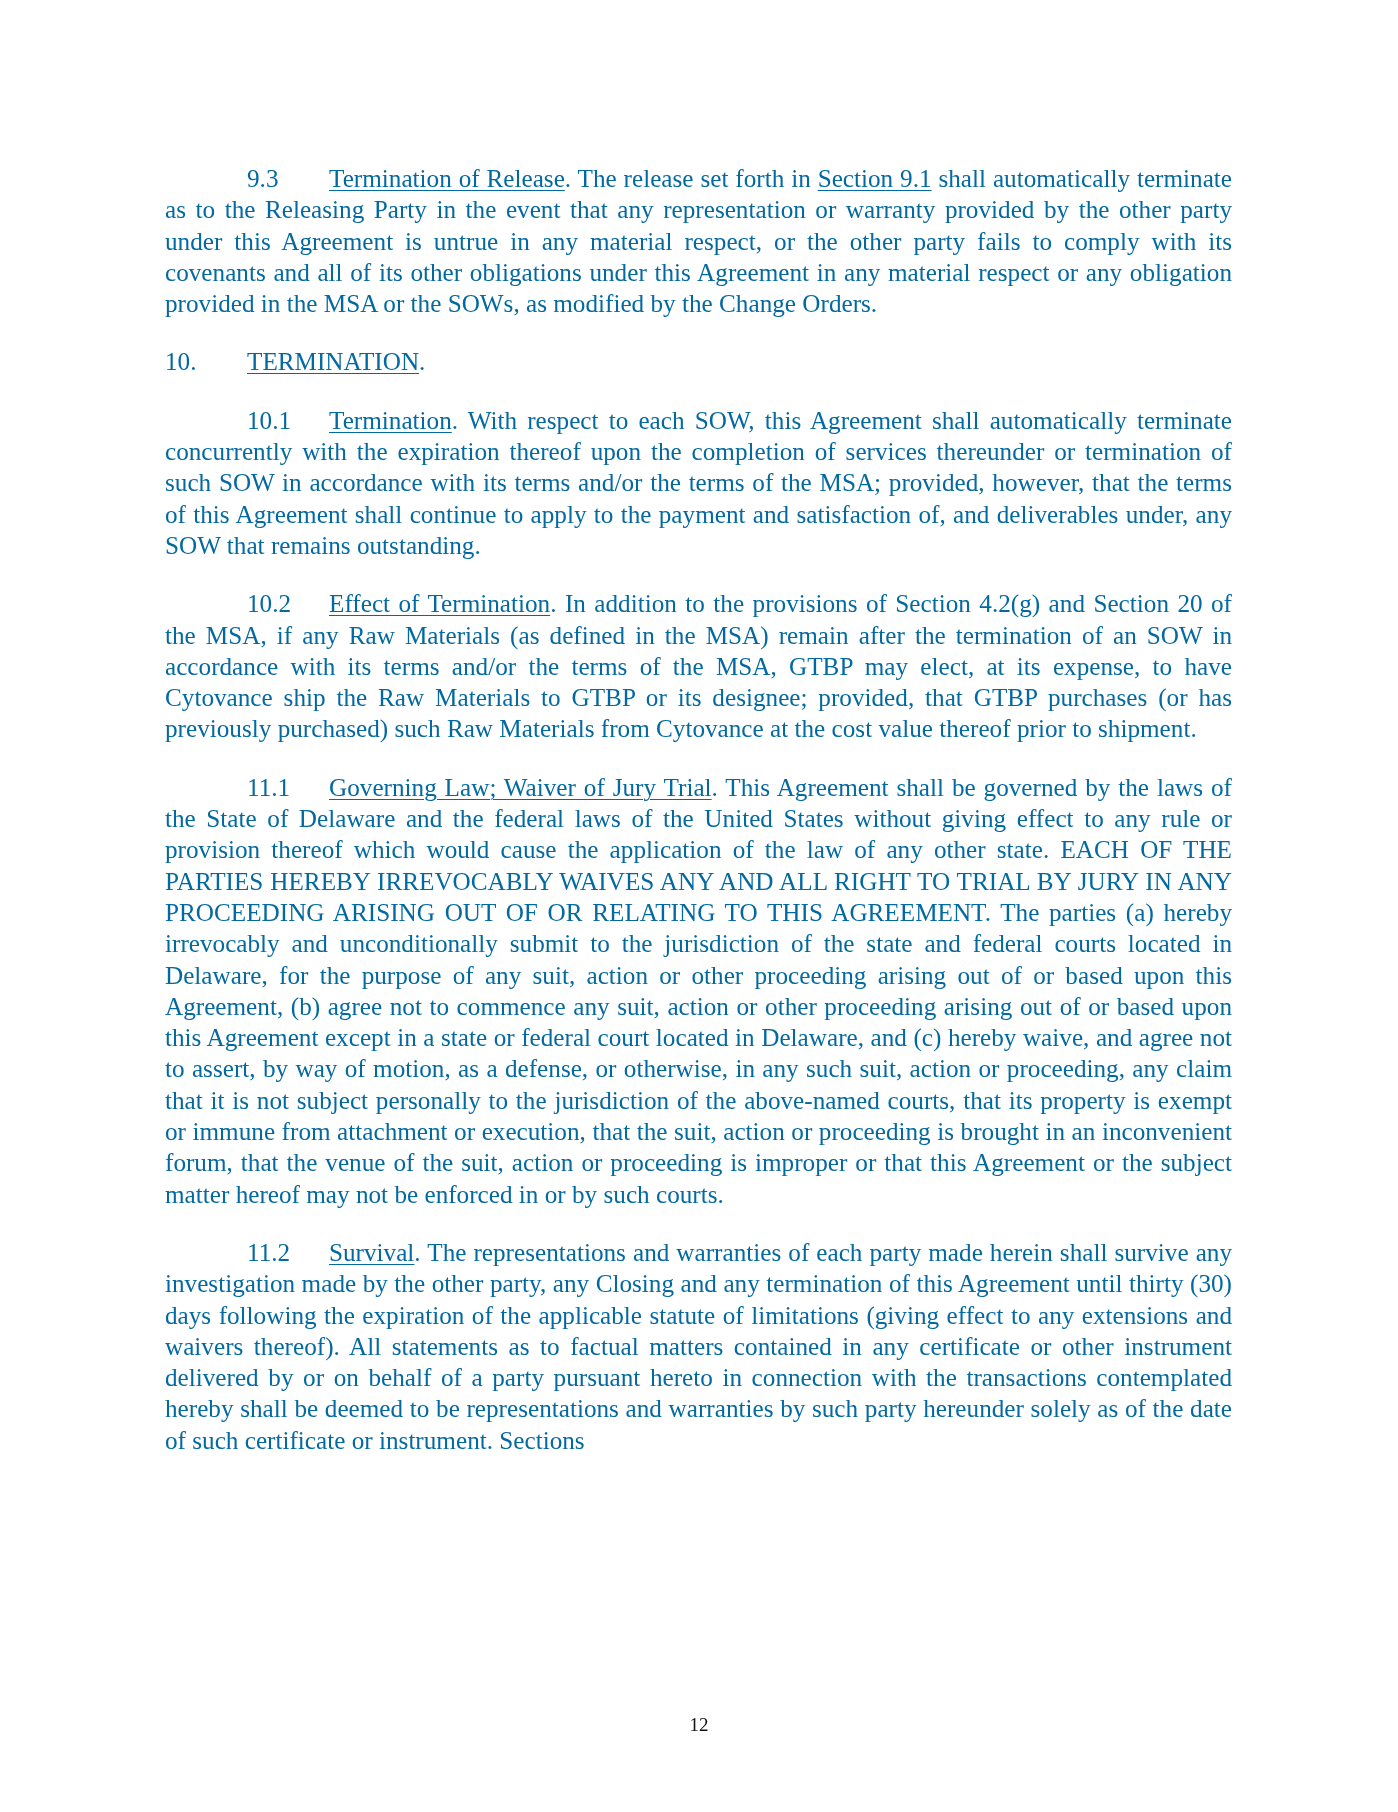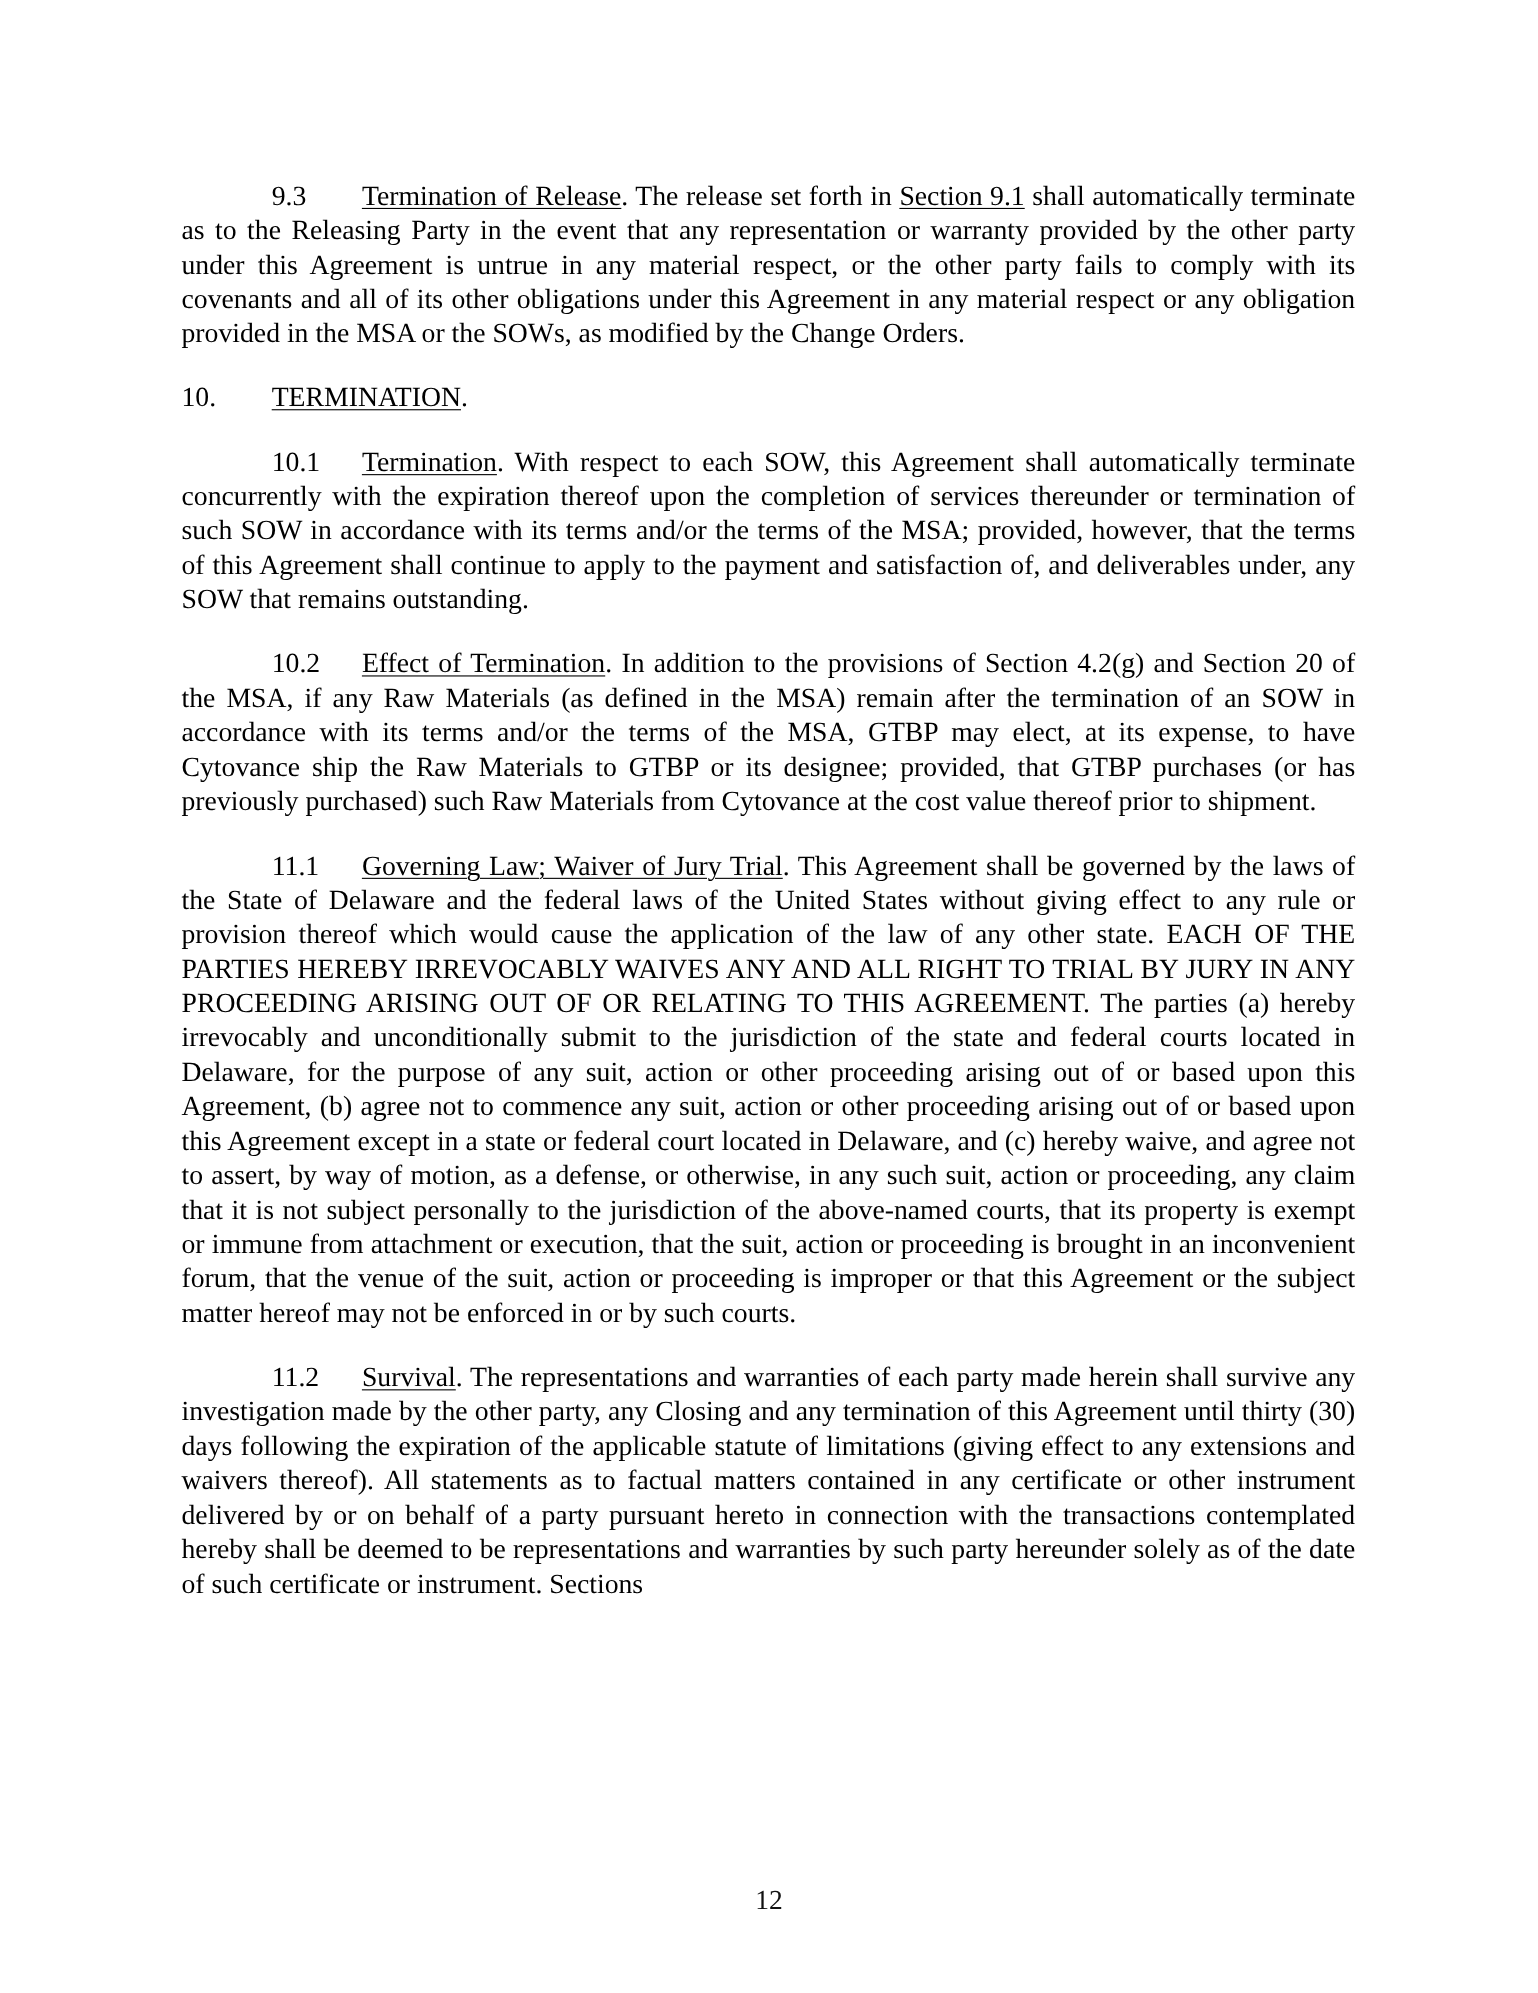--- a/index.html
+++ b/index.html
@@ -1,31 +1,31 @@
 <!DOCTYPE html>
 <html><head>
 <meta charset="utf-8">
 <style>
   html, body { margin: 0; padding: 0; background: #ffffff; }
   body { width: 1398px; height: 1812px; position: relative; overflow: hidden; }
   .page {
     position: absolute; left: 165px; top: 163px; width: 1067px;
     font-family: "Liberation Serif", "DejaVu Serif", serif;
-    font-size: 25.2px; line-height: 31.3px; color: #000000;
+    font-size: 25.2px; line-height: 31.3px; color: #0369a1;
   }
   .para { text-align: justify; margin: 0 0 27px 0; }
   .para.sub { text-indent: 82px; }
   .num { display: inline-block; width: 82px; text-indent: 0; }
   .sub .num { width: 82px; }
   .heading { margin: 0 0 27px 0; }
   .heading .num { width: 82px; }
   u { text-decoration: underline; text-underline-offset: 3px; text-decoration-thickness: 1px; }
   .footer {
     position: absolute; left: 0; width: 1398px; top: 1714px; text-align: center;
-    font-family: "Liberation Serif", "DejaVu Serif", serif; font-size: 25px; color: #111;
+    font-family: "Liberation Serif", "DejaVu Serif", serif; font-size: 19px; color: #111;
   }
 </style>
 </head>
 <body>
 
 <div class="page">
 
   <p class="para sub"><span class="num">9.3</span><u>Termination of Release</u><span>.  The release set forth in </span><u>Section 9.1</u><span> shall automatically terminate as to the Releasing Party in the event that any representation or warranty provided by the other party under this Agreement is untrue in any material respect, or the other party fails to comply with its covenants and all of its other obligations under this Agreement in any material respect or any obligation provided in the MSA or the SOWs, as modified by the Change Orders.</span></p>
 
   <p class="heading"><span class="num">10.</span><u>TERMINATION</u><span>.</span></p>

